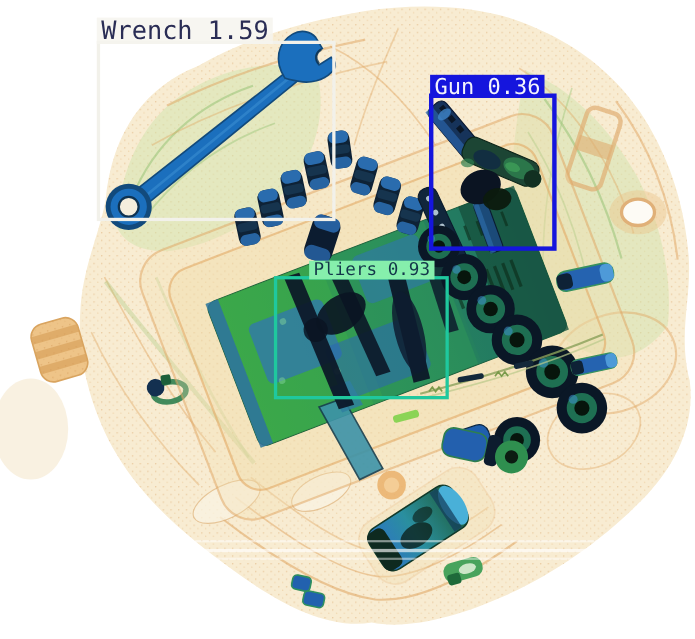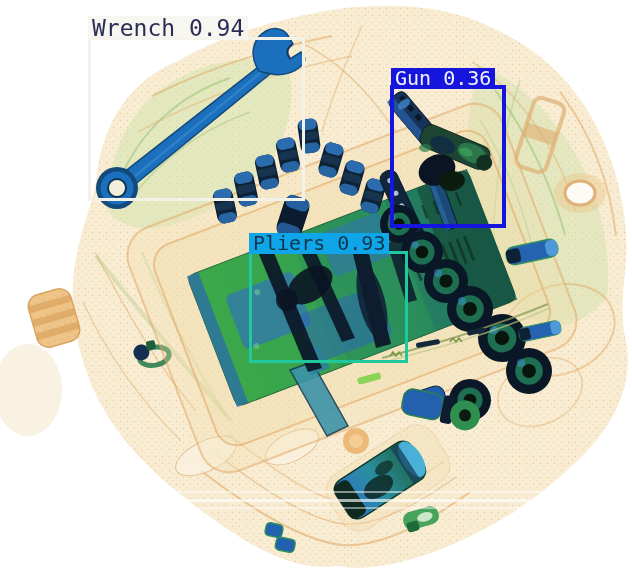--- a/index.html
+++ b/index.html
@@ -362,22 +362,22 @@
   </g>
 
   <g fill="#ffffff">
     <rect x="0" y="491" width="632" height="2" opacity="0.5"></rect>
     <rect x="0" y="499" width="632" height="3" opacity="0.65"></rect>
     <rect x="0" y="507" width="632" height="2" opacity="0.45"></rect>
   </g>
 </svg>
 
 <div class="det" style="left: 88px; top: 37px; width: 217px; height: 164px; border-color: rgb(242, 241, 234); border-width: 3px;">
-  <div class="det-label" style="background: rgba(246, 245, 239, 0.85); color: rgb(42, 45, 85); font-size: 23px;">Wrench 0.94</div>
+  <div class="det-label" style="background: rgba(246, 245, 239, 0.85); color: rgb(42, 45, 85); font-size: 23px;">Wrench 1.59</div>
 </div>
 <div class="det" style="left: 390px; top: 85px; width: 116px; height: 143px; border-color: rgb(21, 21, 221); border-width: 4px;">
   <div class="det-label" style="background: rgb(21, 21, 221); color: rgb(242, 242, 252); font-size: 20px;">Gun 0.36</div>
 </div>
 <div class="det" style="left: 249px; top: 251px; width: 159px; height: 112px; border-color: rgb(31, 200, 158); border-width: 3px;">
-  <div class="det-label" style="background: #0ea5e9; color: rgb(19, 55, 74); font-size: 20px;">Pliers 0.93</div>
+  <div class="det-label" style="background: #86efac; color: rgb(19, 55, 74); font-size: 16px; margin-left: 32px;">Pliers 0.93</div>
 </div>
 
 </div>
 
 </body></html>

